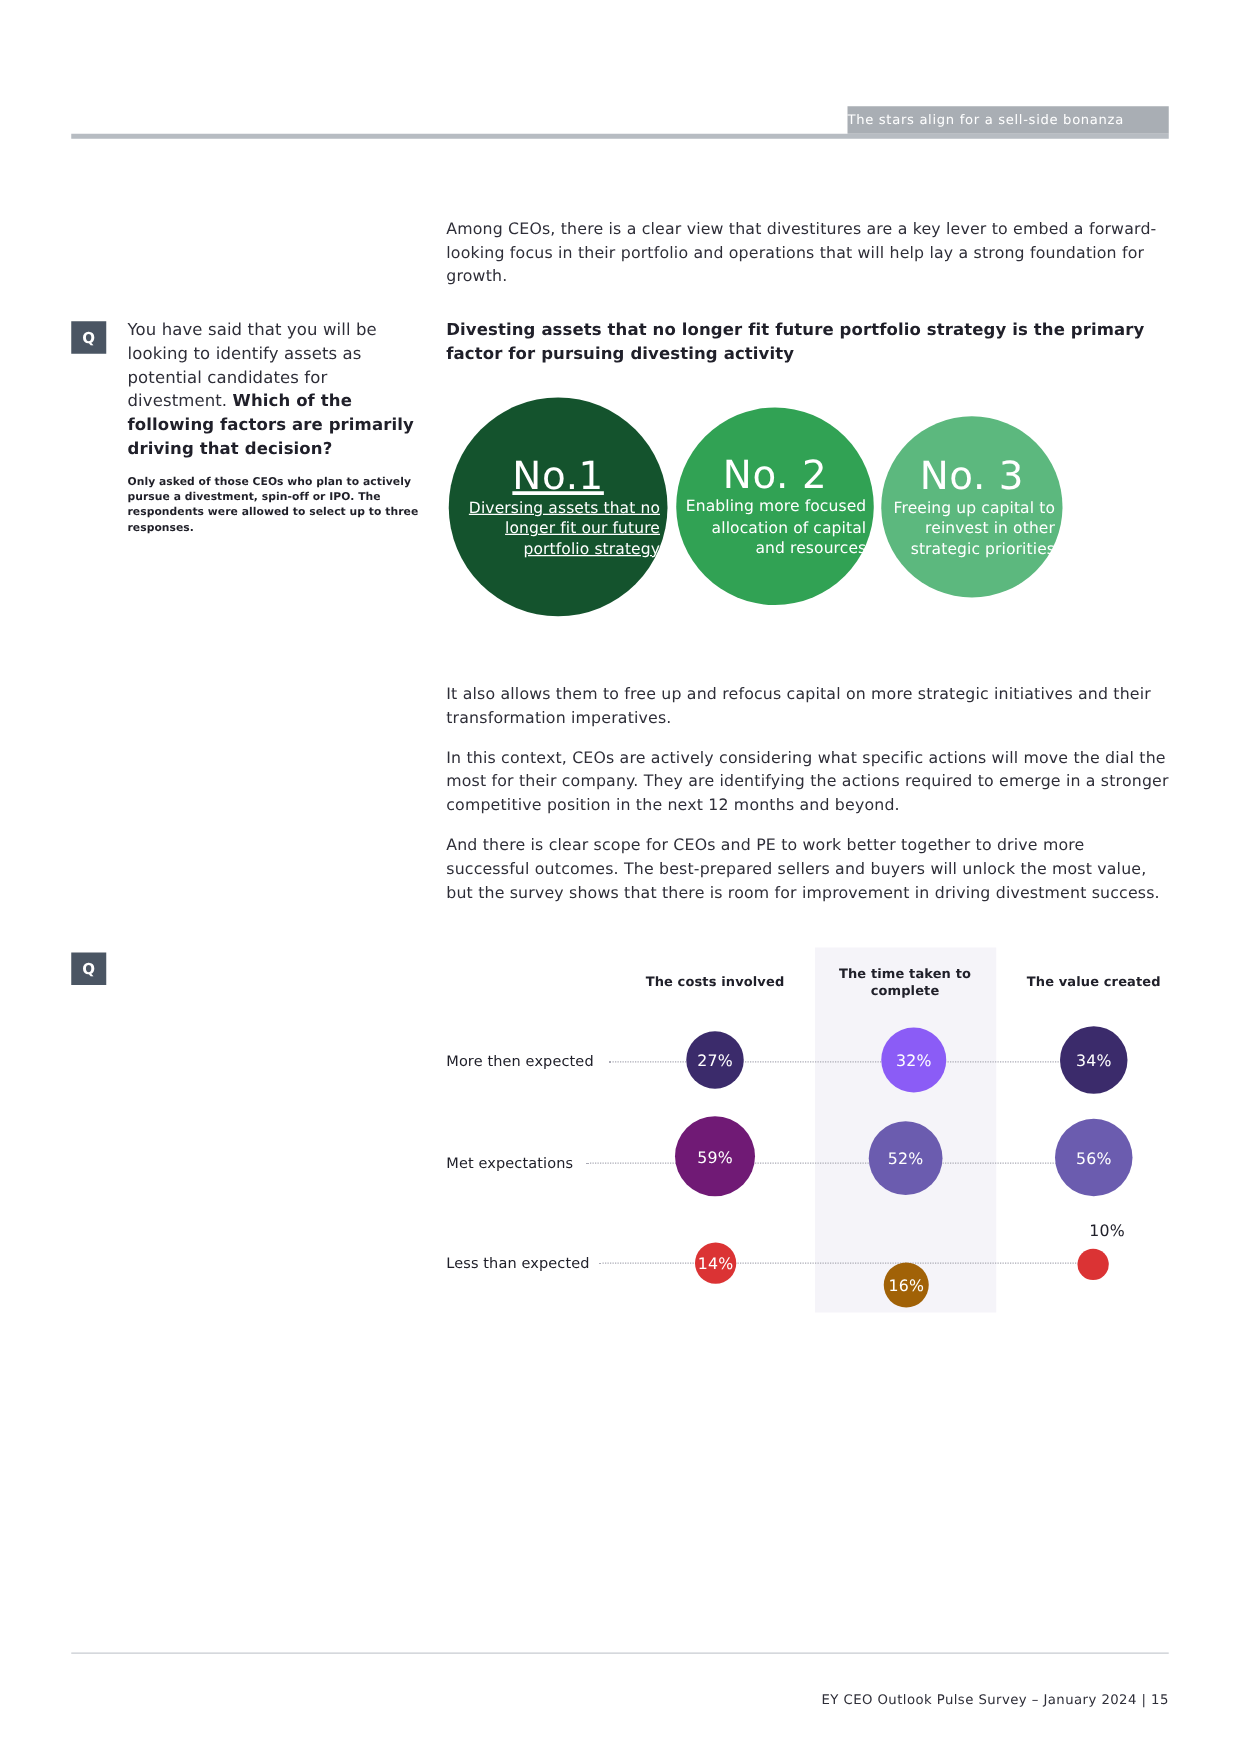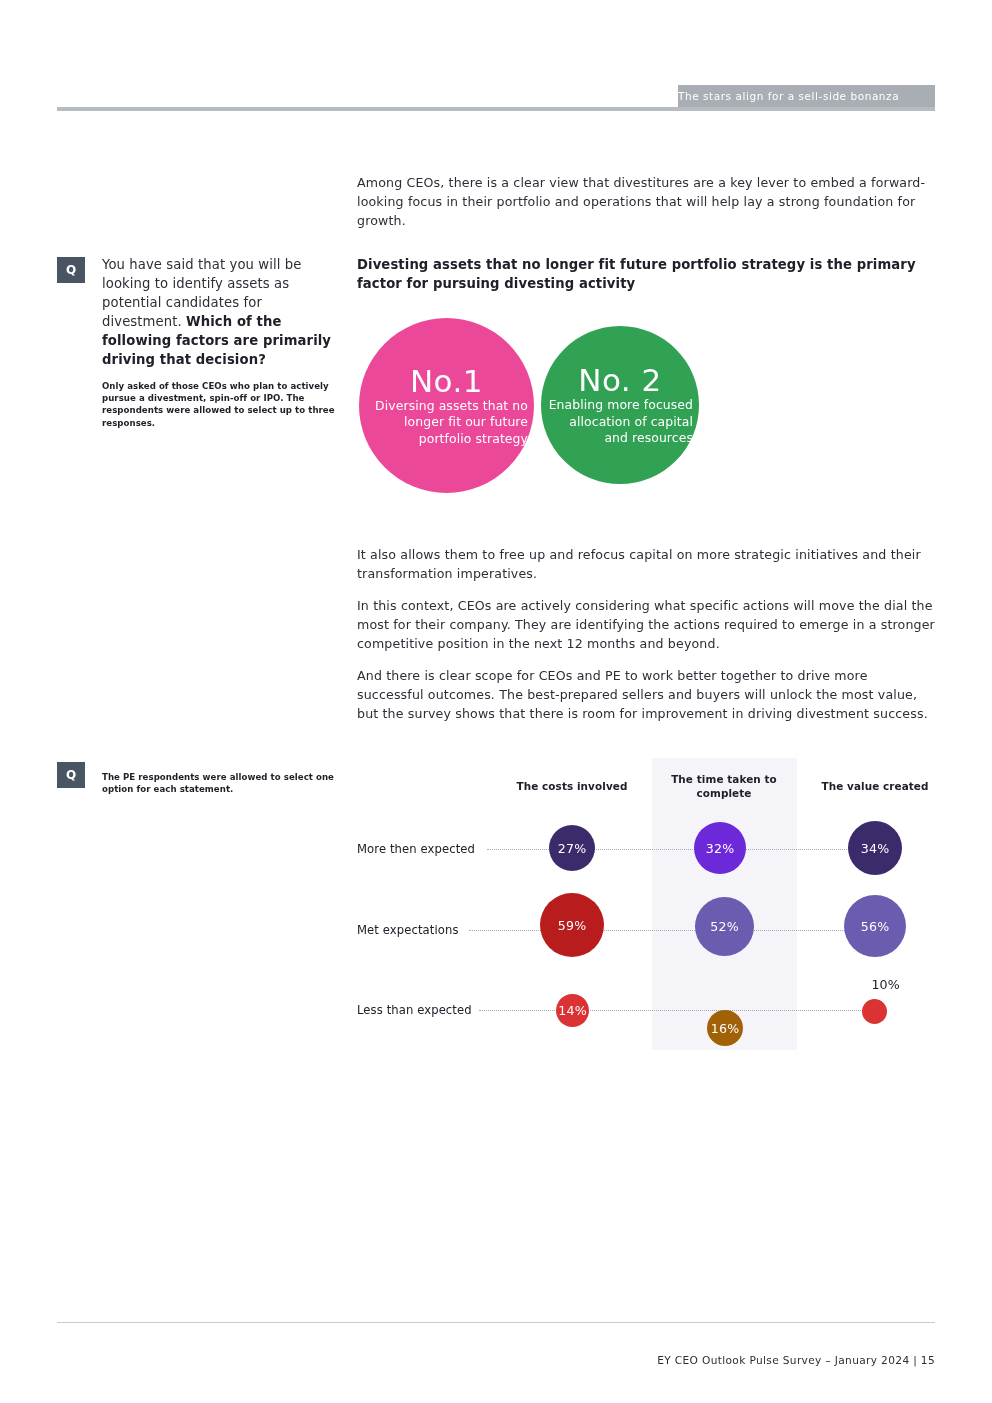--- a/index.html
+++ b/index.html
@@ -120,37 +120,40 @@
 <div class="header-rule"></div>
 
 <div class="qblock" style="left:57px; top:255px;">
   <div class="qbadge">Q</div>
   <div class="qtext"><span>You have said that you will be looking to identify assets as potential candidates for divestment. </span><b>Which of the following factors are primarily driving that decision?</b></div>
   <div class="qnote">Only asked of those CEOs who plan to actively pursue a divestment, spin-off or IPO. The respondents were allowed to select up to three responses.</div>
 </div>
 
 <div class="qblock" style="left:57px; top:760px;">
   <div class="qbadge">Q</div>
-  <div class="qnote">The PE respondents were allowed to select one option for each statement.</div>
 </div>
 
 <div class="main-col" style="top:173px;">
   <p class="body-para">Among CEOs, there is a clear view that divestitures are a key lever to embed a forward-looking focus in their portfolio and operations that will help lay a strong foundation for growth.</p>
 </div>
 
 <div class="main-col" style="top:255px;">
   <p class="section-head">Divesting assets that no longer fit future portfolio strategy is the primary factor for pursuing divesting activity</p>
 </div>
 
 <div class="circles">
+  <div class="circ" style="left: 348px; top: 27px; width: 145px; height: 145px; background: rgb(92, 184, 126);">
+    <div class="circ-no">No. 3</div>
+    <div class="circ-txt">Freeing up capital to reinvest in other strategic priorities</div>
+  </div>
   <div class="circ" style="left: 184px; top: 20px; width: 158px; height: 158px; background: rgb(49, 162, 84);">
     <div class="circ-no">No. 2</div>
     <div class="circ-txt">Enabling more focused allocation of capital and resources</div>
   </div>
-  <div class="circ" style="left: 2px; top: 12px; width: 175px; height: 175px; background: #ec4899;">
+  <div class="circ" style="left: 2px; top: 12px; width: 175px; height: 175px; background: #14532d; text-decoration: underline;">
     <div class="circ-no">No.1</div>
     <div class="circ-txt">Diversing assets that no longer fit our future portfolio strategy</div>
   </div>
 </div>
 
 <div class="main-col" style="top:545px;">
   <p class="body-para">It also allows them to free up and refocus capital on more strategic initiatives and their transformation imperatives.</p>
   <p class="body-para">In this context, CEOs are actively considering what specific actions will move the dial the most for their company. They are identifying the actions required to emerge in a stronger competitive position in the next 12 months and beyond.</p>
   <p class="body-para">And there is clear scope for CEOs and PE to work better together to drive more successful outcomes. The best-prepared sellers and buyers will unlock the most value, but the survey shows that there is room for improvement in driving divestment success.</p>
 </div>
@@ -164,24 +167,24 @@
 
   <div class="row-label" style="left:0px; top:87px;">More then expected</div>
   <div class="row-label" style="left:0px; top:168px;">Met expectations</div>
   <div class="row-label" style="left:0px; top:248px;">Less than expected</div>
 
   <div class="dotline" style="left:130px; top:94px; width:400px;"></div>
   <div class="dotline" style="left:112px; top:175px; width:418px;"></div>
   <div class="dotline" style="left:122px; top:255px; width:408px;"></div>
 
   <div class="bubble" style="left:192px; top:70px; width:46px; height:46px; background:#3b2b6b;">27%</div>
-  <div class="bubble" style="left:337px; top:67px; width:52px; height:52px; background:#6d28d9;">32%</div>
+  <div class="bubble" style="left:348px; top:67px; width:52px; height:52px; background:#8b5cf6;">32%</div>
   <div class="bubble" style="left:491px; top:66px; width:54px; height:54px; background:#3b2b6b;">34%</div>
 
-  <div class="bubble" style="left:183px; top:138px; width:64px; height:64px; background:#b91c1c;">59%</div>
+  <div class="bubble" style="left:183px; top:138px; width:64px; height:64px; background:#701a75;">59%</div>
   <div class="bubble" style="left:338px; top:142px; width:59px; height:59px; background:#6b5caf;">52%</div>
   <div class="bubble" style="left:487px; top:140px; width:62px; height:62px; background:#6b5caf;">56%</div>
 
   <div class="bubble" style="left:199px; top:239px; width:33px; height:33px; background:#db3334;">14%</div>
   <div class="bubble" style="left:350px; top:255px; width:36px; height:36px; background:#a16207;">16%</div>
   <div class="bubble" style="left:505px; top:244px; width:25px; height:25px; background:#db3334;"></div>
   <div class="bubble-outlabel" style="left:493px; top:222px;">10%</div>
 </div>
 
 <div class="footer-rule"></div>

